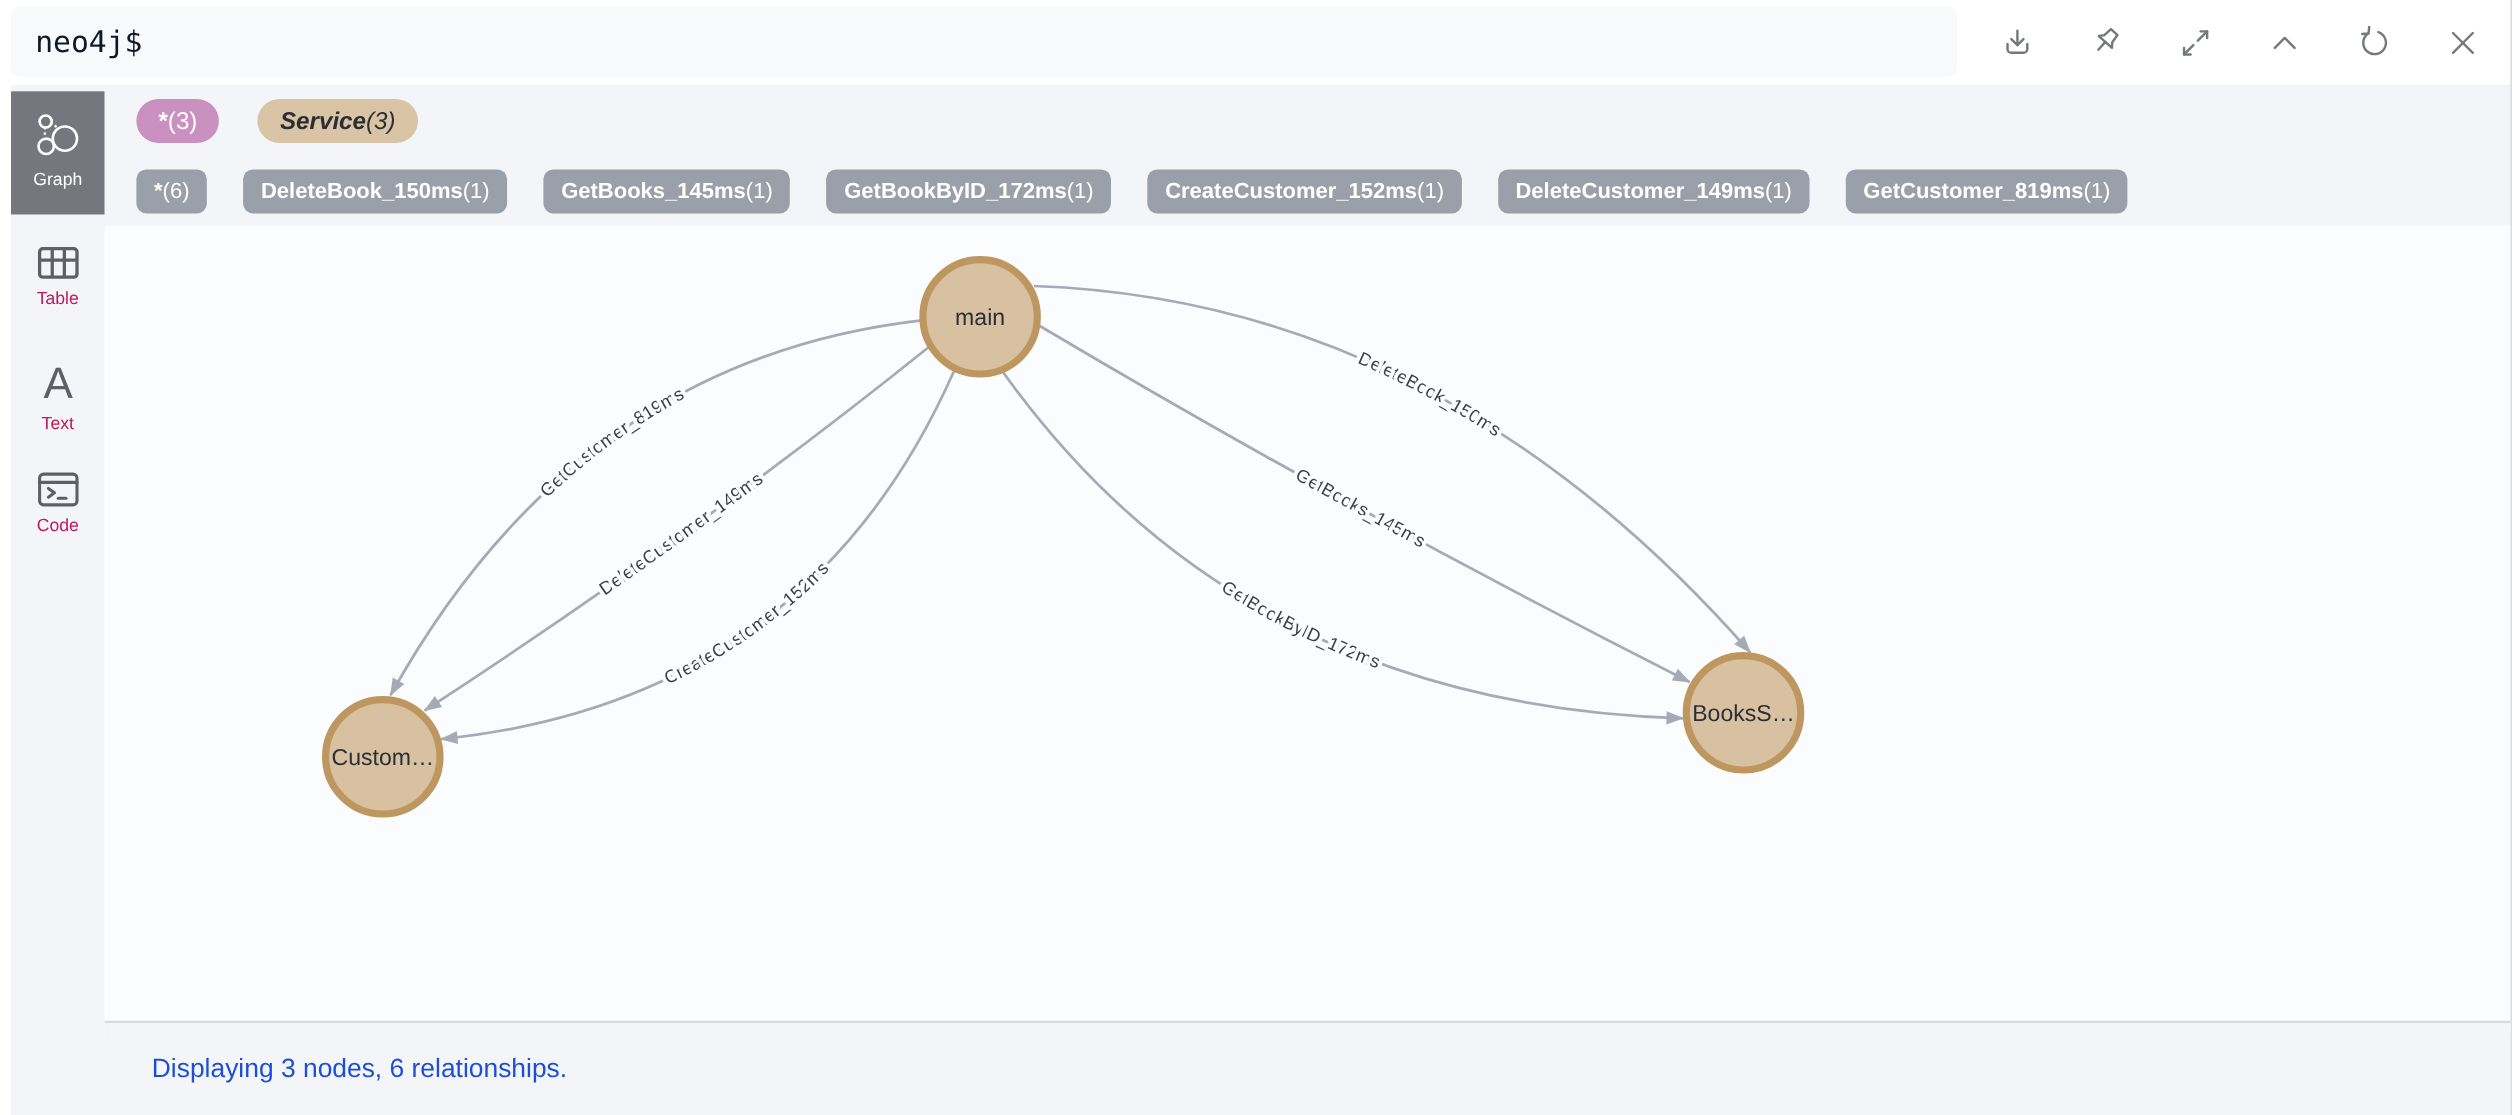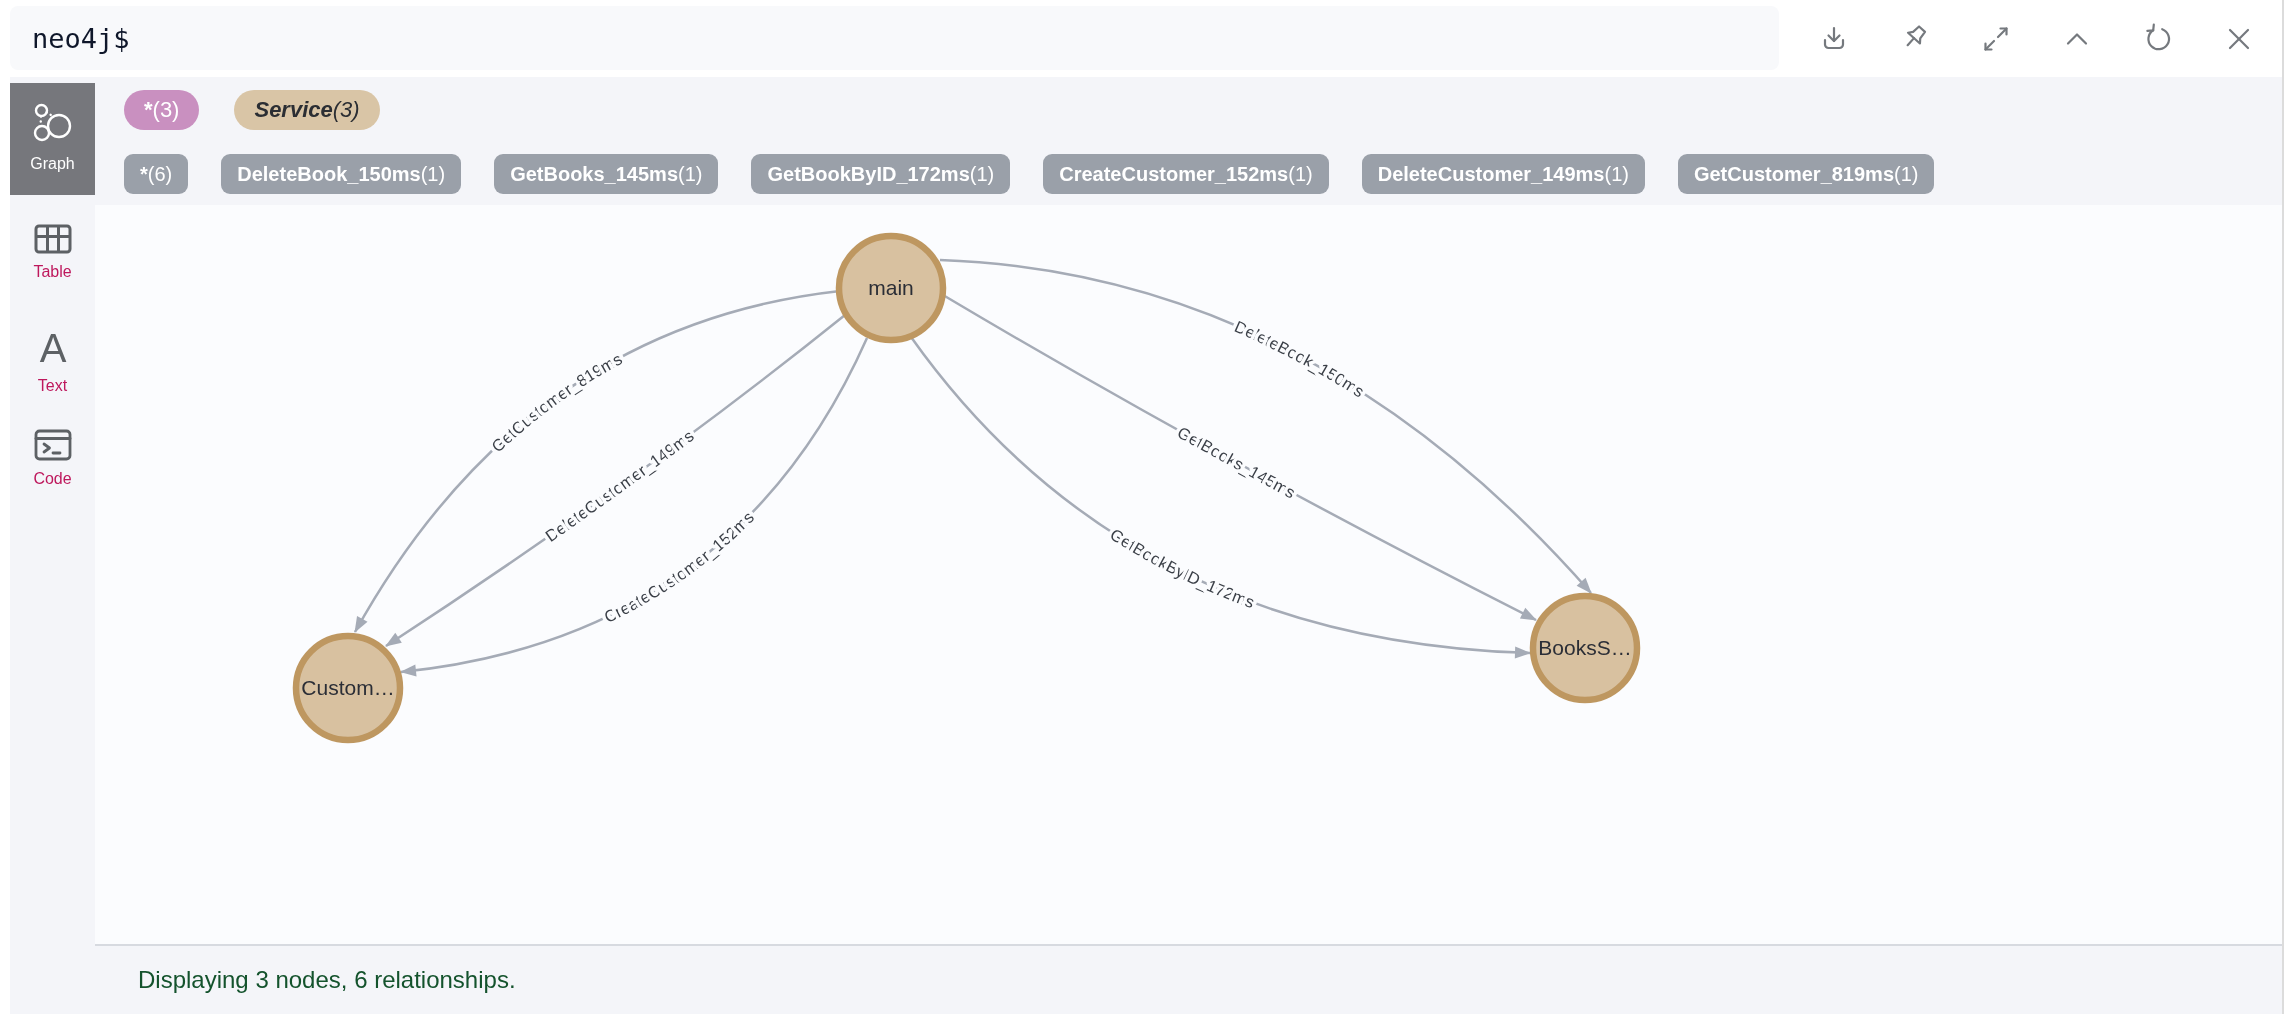--- a/index.html
+++ b/index.html
@@ -52,24 +52,24 @@
   .canvas { position:absolute; left:85px; top:128px; right:0; bottom:70px;
             background:#fbfcfe; cursor:grab; }
   .canvas svg { display:block; }
   .edge-line { stroke:#a5abb6; stroke-width:2.5; fill:none; }
   .edge-label { font-size:16.5px; fill:#3a3f47;
                 paint-order:stroke; stroke:#fbfcfe; stroke-width:7px; stroke-linejoin:round; }
   .node-circle { fill:#d8c1a0; stroke:#be9760; stroke-width:6.5; cursor:pointer; }
   .node-label { font-size:21px; fill:#2b2e36; text-anchor:middle; pointer-events:none; }
 
   
-  .footer { position:absolute; left:85px; right:0; bottom:0; height:70px;
+  .footer { position:absolute; left:85px; right:0; bottom:0; height:86px;
             background:#f4f5f9; border-top:2px solid #d7dae0;
             display:flex; align-items:center; padding-left:43px;
-            font-size:24px; color:#14532d; }
+            font-size:24px; color:#1d4ed8; }
 </style>
 </head>
 <body>
 
 <div class="app">
 
   <div class="header">
     <div class="query-bar">
       <span class="query-prompt">neo4j$</span>
     </div>

